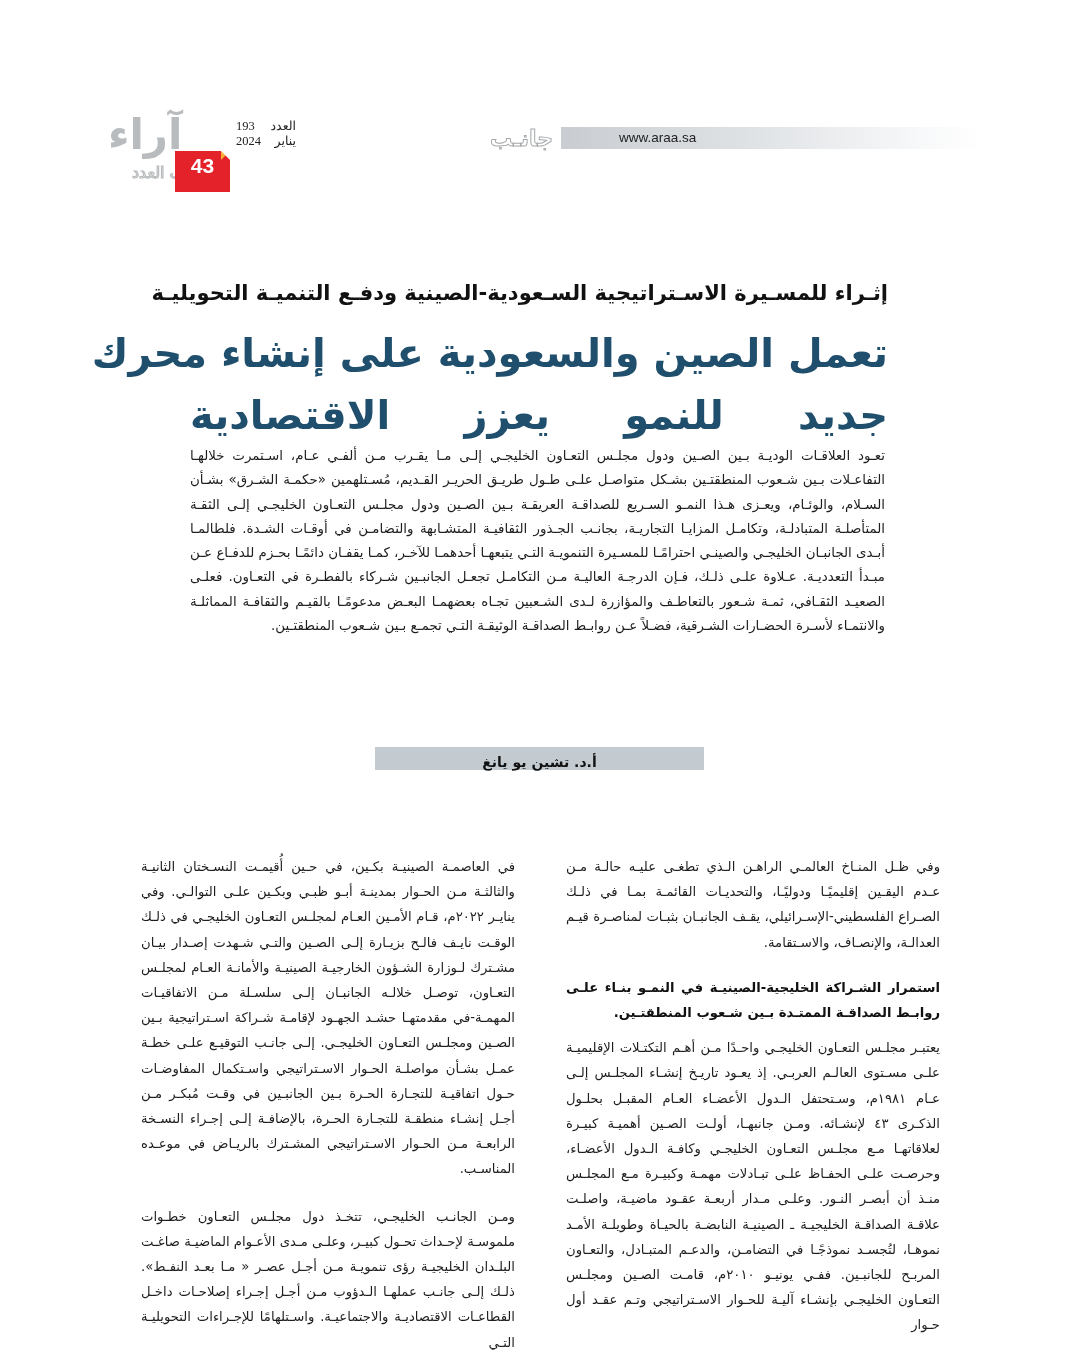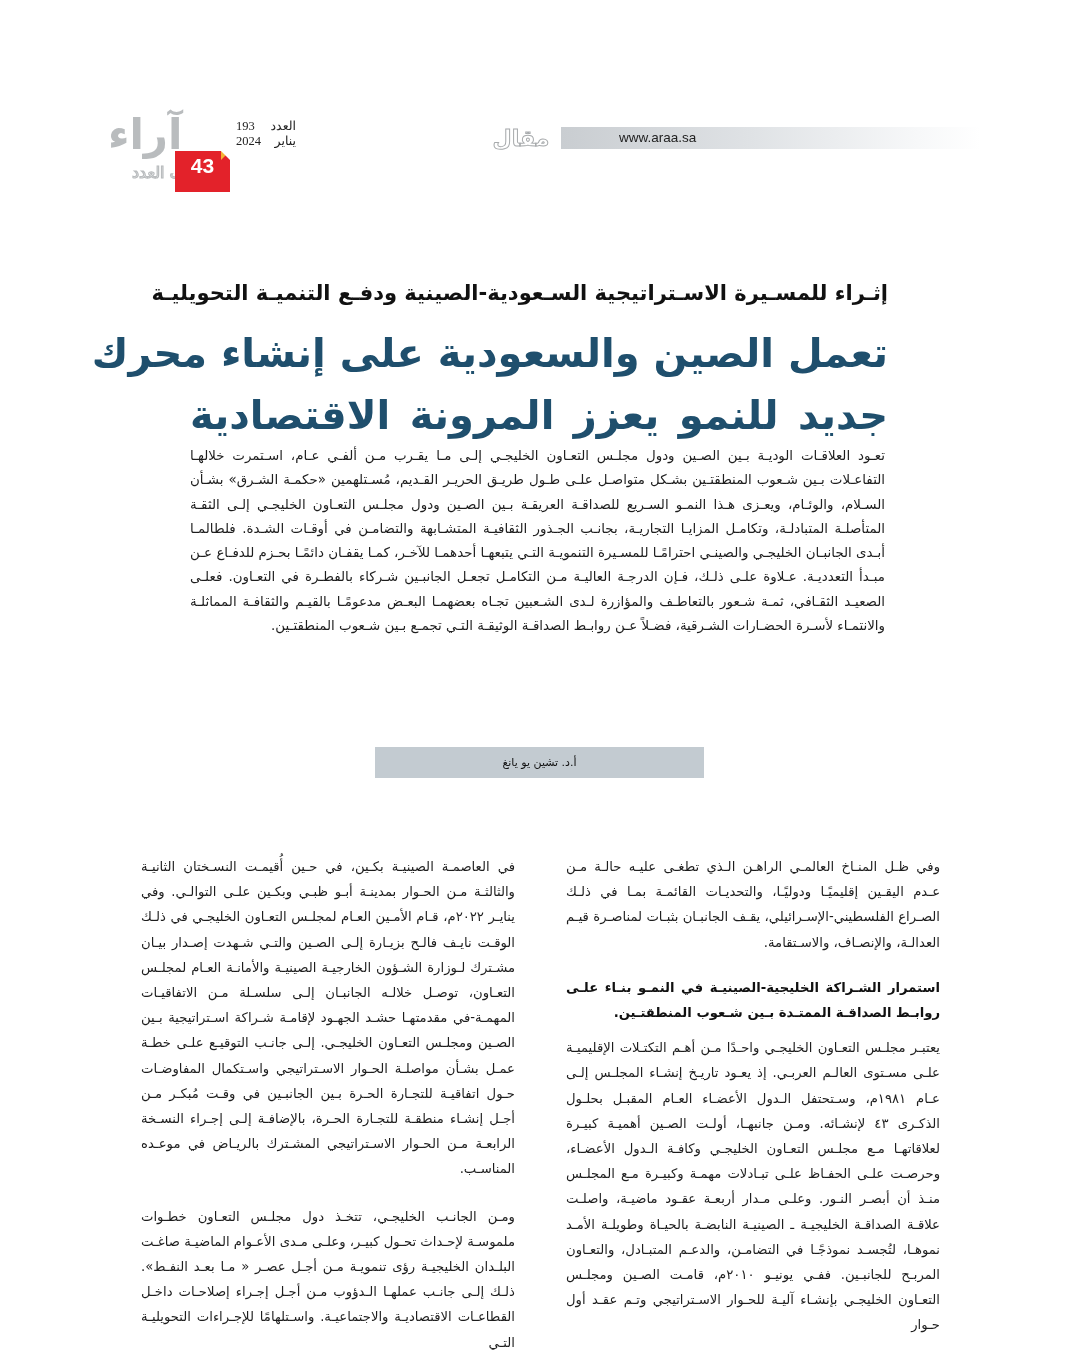--- a/index.html
+++ b/index.html
@@ -68,22 +68,22 @@
   .headline .line.justify { display: flex; justify-content: space-between; direction: rtl; }
 
   
   .intro {
     left: 190px; top: 444px; width: 695px; direction: rtl; text-align: justify;
     text-align-last: right; font-size: 13.4px; line-height: 24.3px; color: #1d1d1d;
   }
 
   
   .author-box {
-    left: 375px; top: 747px; width: 329px; height: 31px; background: #c3cbd1;
-    text-align: center; line-height: 31px; font-size: 11px; font-weight: normal;
+    left: 375px; top: 747px; width: 329px; height: 23px; background: #c3cbd1;
+    text-align: center; line-height: 31px; font-size: 14px; font-weight: bold;
     direction: rtl; color: #111;
   }
 
   
   .col {
     width: 394px; direction: rtl; text-align: justify; text-align-last: right;
     font-size: 13.2px; line-height: 25.2px; color: #1d1d1d;
   }
   .col p { margin: 10px; }
   .col-right { left: 556px; top: 844px; }
@@ -107,33 +107,32 @@
   <div class="row">
     <span>العدد</span>
     <span>193</span>
   </div>
   <div class="row">
     <span>يناير</span>
     <span>2024</span>
   </div>
 </div>
 
-<div class="abs section-label">مقال</div>
+<div class="abs section-label">جانـب</div>
 <div class="abs url-bar"></div>
 <div class="abs url-text">www.araa.sa</div>
 
 <div class="abs kicker">إثـراء للمسـيرة الاسـتراتيجية السـعودية-الصينية ودفـع التنميـة التحويليـة</div>
 
 <div class="abs headline">
   <span class="line">تعمل الصين والسعودية على إنشاء محرك</span>
   <span class="line justify">
     <span>جديد</span>
     <span>للنمو</span>
     <span>يعزز</span>
-    <span>المرونة</span>
     <span>الاقتصادية</span>
   </span>
 </div>
 
 <div class="abs intro">تعـود العلاقـات الوديـة بـين الصـين ودول مجلـس التعـاون الخليجـي إلـى مـا يقـرب مـن ألفـي عـام، اسـتمرت خلالهـا التفاعـلات بـين شـعوب المنطقتـين بشـكل متواصـل علـى طـول طريـق الحريـر القـديم، مُسـتلهمين «حكمـة الشـرق» بشـأن السـلام، والوئـام، ويعـزى هـذا النمـو السـريع للصداقـة العريقـة بـين الصـين ودول مجلـس التعـاون الخليجـي إلـى الثقـة المتأصلـة المتبادلـة، وتكامـل المزايـا التجاريـة، بجانـب الجـذور الثقافيـة المتشـابهة والتضامـن في أوقـات الشـدة. فلطالمـا أبـدى الجانبـان الخليجـي والصينـي احترامًـا للمسـيرة التنمويـة التـي يتبعهـا أحدهمـا للآخـر، كمـا يقفـان دائمًـا بحـزم للدفـاع عـن مبـدأ التعدديـة. عـلاوة علـى ذلـك، فـإن الدرجـة العاليـة مـن التكامـل تجعـل الجانبـين شـركاء بالفطـرة في التعـاون. فعلـى الصعيـد الثقـافي، ثمـة شـعور بالتعاطـف والمؤازرة لـدى الشـعبين تجـاه بعضهمـا البعـض مدعومًـا بالقيـم والثقافـة المماثلـة والانتمـاء لأسـرة الحضـارات الشـرقية، فضـلاً عـن روابـط الصداقـة الوثيقـة التـي تجمـع بـين شـعوب المنطقتـين.</div>
 
 <div class="abs author-box">أ.د. تشين يو يانغ</div>
 
 <div class="abs col col-right">
   <p>وفي ظـل المنـاخ العالمـي الراهـن الـذي تطغـى عليـه حالـة مـن عـدم اليقـين إقليميًـا ودوليًـا، والتحديـات القائمـة بمـا في ذلـك الصـراع الفلسطيني-الإسـرائيلي، يقـف الجانبـان بثبـات لمناصـرة قيـم العدالـة، والإنصـاف، والاسـتقامة.</p>

